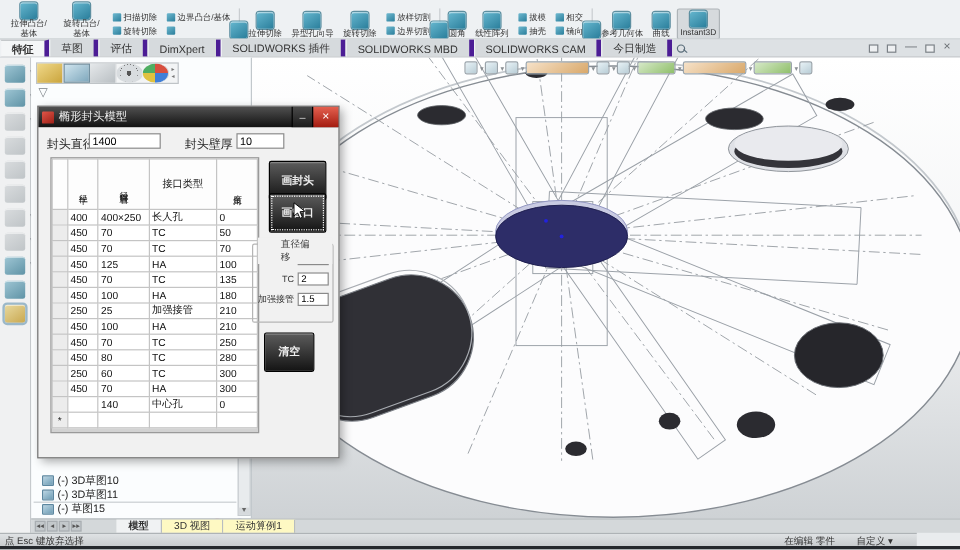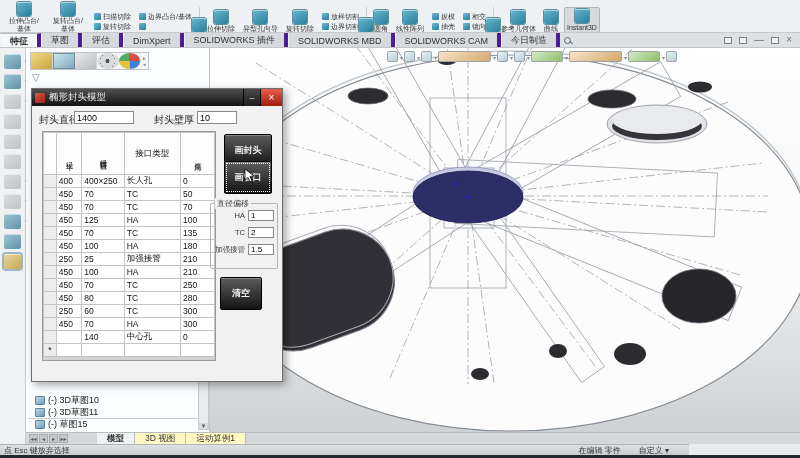--- a/index.html
+++ b/index.html
@@ -90,21 +90,21 @@
   .bottomtabs { position:absolute; left:26px; right:0; top:432px; height:12px; background:#d4d8da;
     border-top:1px solid #b8bdc0; display:flex; align-items:stretch; font-size:8.5px; color:#333; }
   .btscroll { display:flex; align-items:center; gap:1px; padding:0 3px; }
   .btscroll span { width:9px; height:9px; background:#c3c8cb; border:1px solid #a9aeb2; font-size:6px;
     display:flex; align-items:center; justify-content:center; color:#555; }
   .btab { padding:0 10px; display:flex; align-items:center; border-right:1px solid #b8bdc0;
     background:#fef9c3; white-space:nowrap; cursor:default; }
   .btab.active { background:#f0f2f3; font-weight:bold;margin-left:26px; }
 
   
-  .statusbar { position:absolute; left:0; bottom:3px; width:689px; height:11px; background:linear-gradient(#dfe2e4,#c8ccce);
+  .statusbar { position:absolute; left:0; bottom:3px; width:764px; height:11px; background:linear-gradient(#dfe2e4,#c8ccce);
     border-top:1px solid #aeb3b6; display:flex; align-items:center; font-size:8px; color:#333; padding:0 4px; }
   .status-right { margin-left:auto; display:flex; gap:18px; align-items:center; padding-right:16px; }
   .darkedge { position:absolute; left:0; bottom:0; width:800px; height:3px; background:#24282c; }
 
   
   .dialog { position:absolute; left:31px; top:88px; width:252px; height:294px; background:#f1f1f1;
     border:1px solid #6f6f6f; box-shadow:3px 3px 8px rgba(0,0,0,.35); z-index:20; }
   .dlg-title { height:17px; background:linear-gradient(#505050,#121212); display:flex; align-items:center;
     color:#f0f0f0; font-size:9.5px; padding-left:3px; gap:4px; }
   .dlg-ico { width:10px; height:10px; background:linear-gradient(145deg,#e05548,#9e2017); border-radius:1px; flex:0 0 auto; }
@@ -135,21 +135,21 @@
   .dbtn { position:absolute; width:48px; height:33px; background:linear-gradient(#5c5c5c,#141414);
     border:1px solid #000; border-radius:2px; color:#eee; font-size:9px; display:flex; align-items:center;
     justify-content:center; box-shadow:inset 0 1px rgba(255,255,255,.25); cursor:default;font-weight:bold; }
   .btn-head { left:192px; top:28px; }
   .btn-nozzle { left:192px; top:55px; outline:1px dotted #fff; outline-offset:-3px; }
   .btn-clear { left:188px; top:171px; width:42px; }
   .cursor-arrow { position:absolute; left:212px; top:62px; z-index:5; }
 
   .offsetgrp { position:absolute; left:178px; top:97px; width:68px; height:66px; border:1px solid #b5b5b5;
     border-radius:2px; }
-  .offsetgrp .gtitle { position:absolute; top:-6px; left:4px; background:#f1f1f1; padding:0 2px; font-size:8px; color:#444; }
+  .offsetgrp .gtitle { position:absolute; top:-6px; left:4px; background:#f1f1f1; padding:0 19px; font-size:8px; color:#444; }
   .offrow { display:flex; align-items:center; justify-content:flex-end; gap:3px; margin:6px 3px 0 0; }
   .offrow label { font-size:7.5px; color:#333; white-space:nowrap; }
   .offrow input { width:26px; height:11px; font-size:8px; }
 
   
   .triad { position:absolute; left:140px; top:348px; }
 </style>
 </head>
 <body>
 

